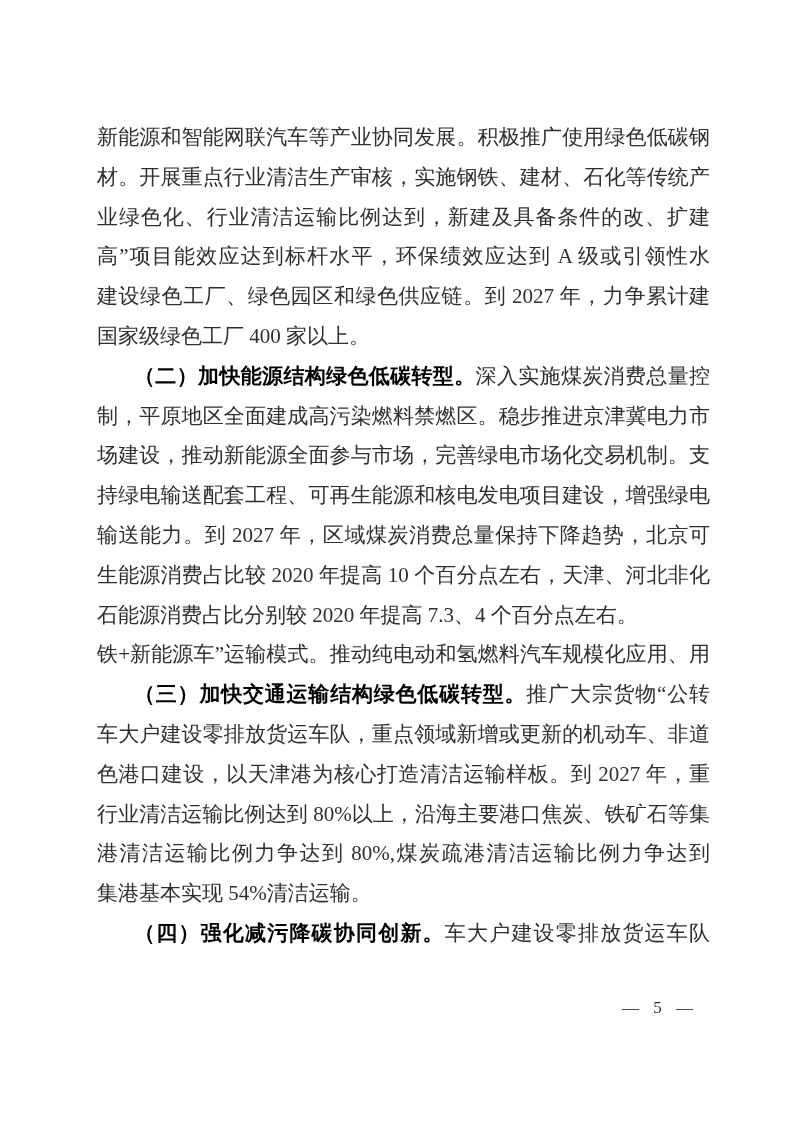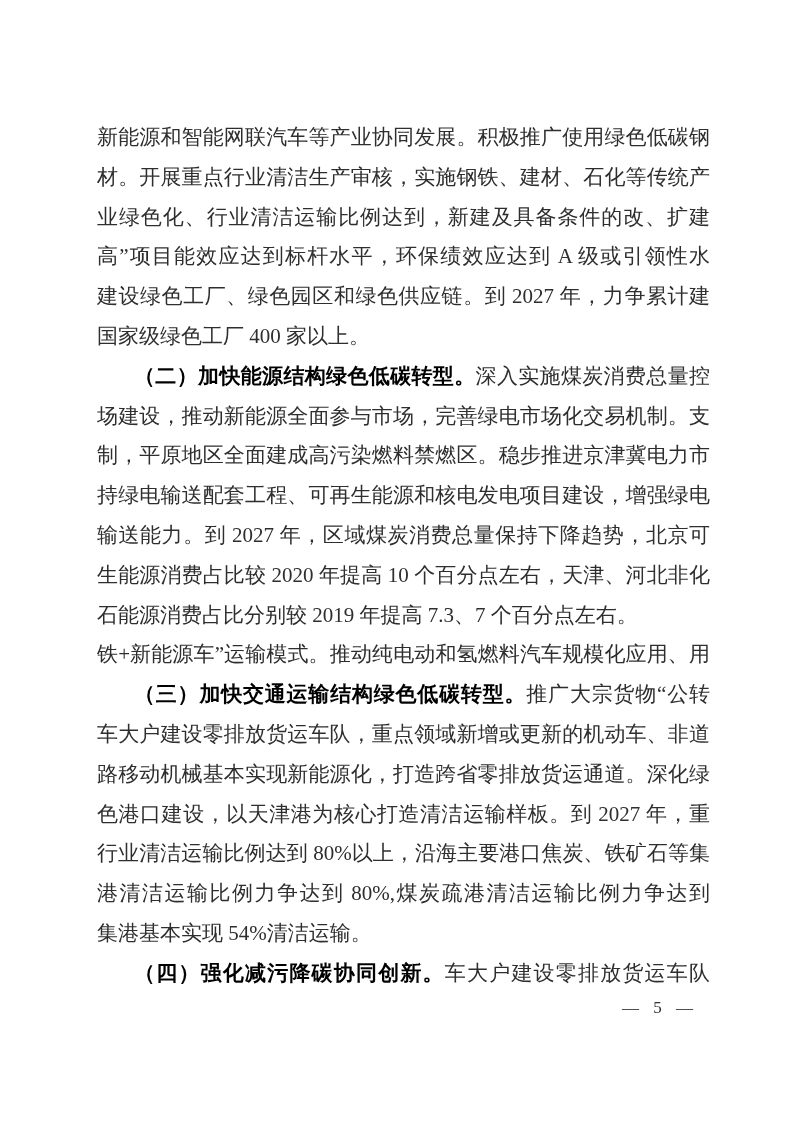--- a/index.html
+++ b/index.html
@@ -61,30 +61,29 @@
 
 <div class="page">
   <div class="doc-body">
       <div class="line"><span class="seg">新能源和智能网联汽车等产业协同发展。积极推广使用绿色低碳钢</span></div>
       <div class="line"><span class="seg">材。开展重点行业清洁生产审核，实施钢铁、建材、石化等传统产</span></div>
       <div class="line"><span class="seg">业绿色化、行业清洁运输比例达到，新建及具备条件的改、扩建“两</span></div>
       <div class="line"><span class="seg">高”项目能效应达到标杆水平，环保绩效应达到 A 级或引领性水平。</span></div>
       <div class="line"><span class="seg">建设绿色工厂、绿色园区和绿色供应链。到 2027 年，力争累计建成</span></div>
       <div class="line short"><span class="seg">国家级绿色工厂 400 家以上。</span></div>
       <div class="line indent"><span class="seg bold">（二）加快能源结构绿色低碳转型。</span><span class="seg">深入实施煤炭消费总量控</span></div>
+      <div class="line"><span class="seg">制，平原地区全面建成高污染燃料禁燃区。稳步推进京津冀电力市</span></div>
       <div class="line"><span class="seg">场建设，推动新能源全面参与市场，完善绿电市场化交易机制。支</span></div>
-      <div class="line"><span class="seg">制，平原地区全面建成高污染燃料禁燃区。稳步推进京津冀电力市</span></div>
       <div class="line"><span class="seg">持绿电输送配套工程、可再生能源和核电发电项目建设，增强绿电</span></div>
       <div class="line"><span class="seg">输送能力。到 2027 年，区域煤炭消费总量保持下降趋势，北京可再</span></div>
       <div class="line"><span class="seg">生能源消费占比较 2020 年提高 10 个百分点左右，天津、河北非化</span></div>
-      <div class="line short"><span class="seg">石能源消费占比分别较 2019 年提高 7.3、7 个百分点左右。</span></div>
+      <div class="line short"><span class="seg">石能源消费占比分别较 2020 年提高 7.3、4 个百分点左右。</span></div>
       <div class="line"><span class="seg">铁+新能源车”运输模式。推动纯电动和氢燃料汽车规模化应用、用</span></div>
       <div class="line indent"><span class="seg bold">（三）加快交通运输结构绿色低碳转型。</span><span class="seg">推广大宗货物“公转</span></div>
       <div class="line"><span class="seg">车大户建设零排放货运车队，重点领域新增或更新的机动车、非道</span></div>
-      <div class="line"><span class="seg">路移动机械基本实现新能源化，打造跨省零排放货运通道。深化绿</span></div>
       <div class="line"><span class="seg">色港口建设，以天津港为核心打造清洁运输样板。到 2027 年，重点</span></div>
       <div class="line"><span class="seg">行业清洁运输比例达到 80%以上，沿海主要港口焦炭、铁矿石等集疏</span></div>
       <div class="line"><span class="seg">港清洁运输比例力争达到 80%,煤炭疏港清洁运输比例力争达到 90%,</span></div>
       <div class="line short"><span class="seg">集港基本实现 54%清洁运输。</span></div>
       <div class="line indent"><span class="seg bold">（四）强化减污降碳协同创新。</span><span class="seg">车大户建设零排放货运车队</span></div>
     </div>
   <div class="page-footer">— 5 —</div>
 </div>
 
 </body></html>

